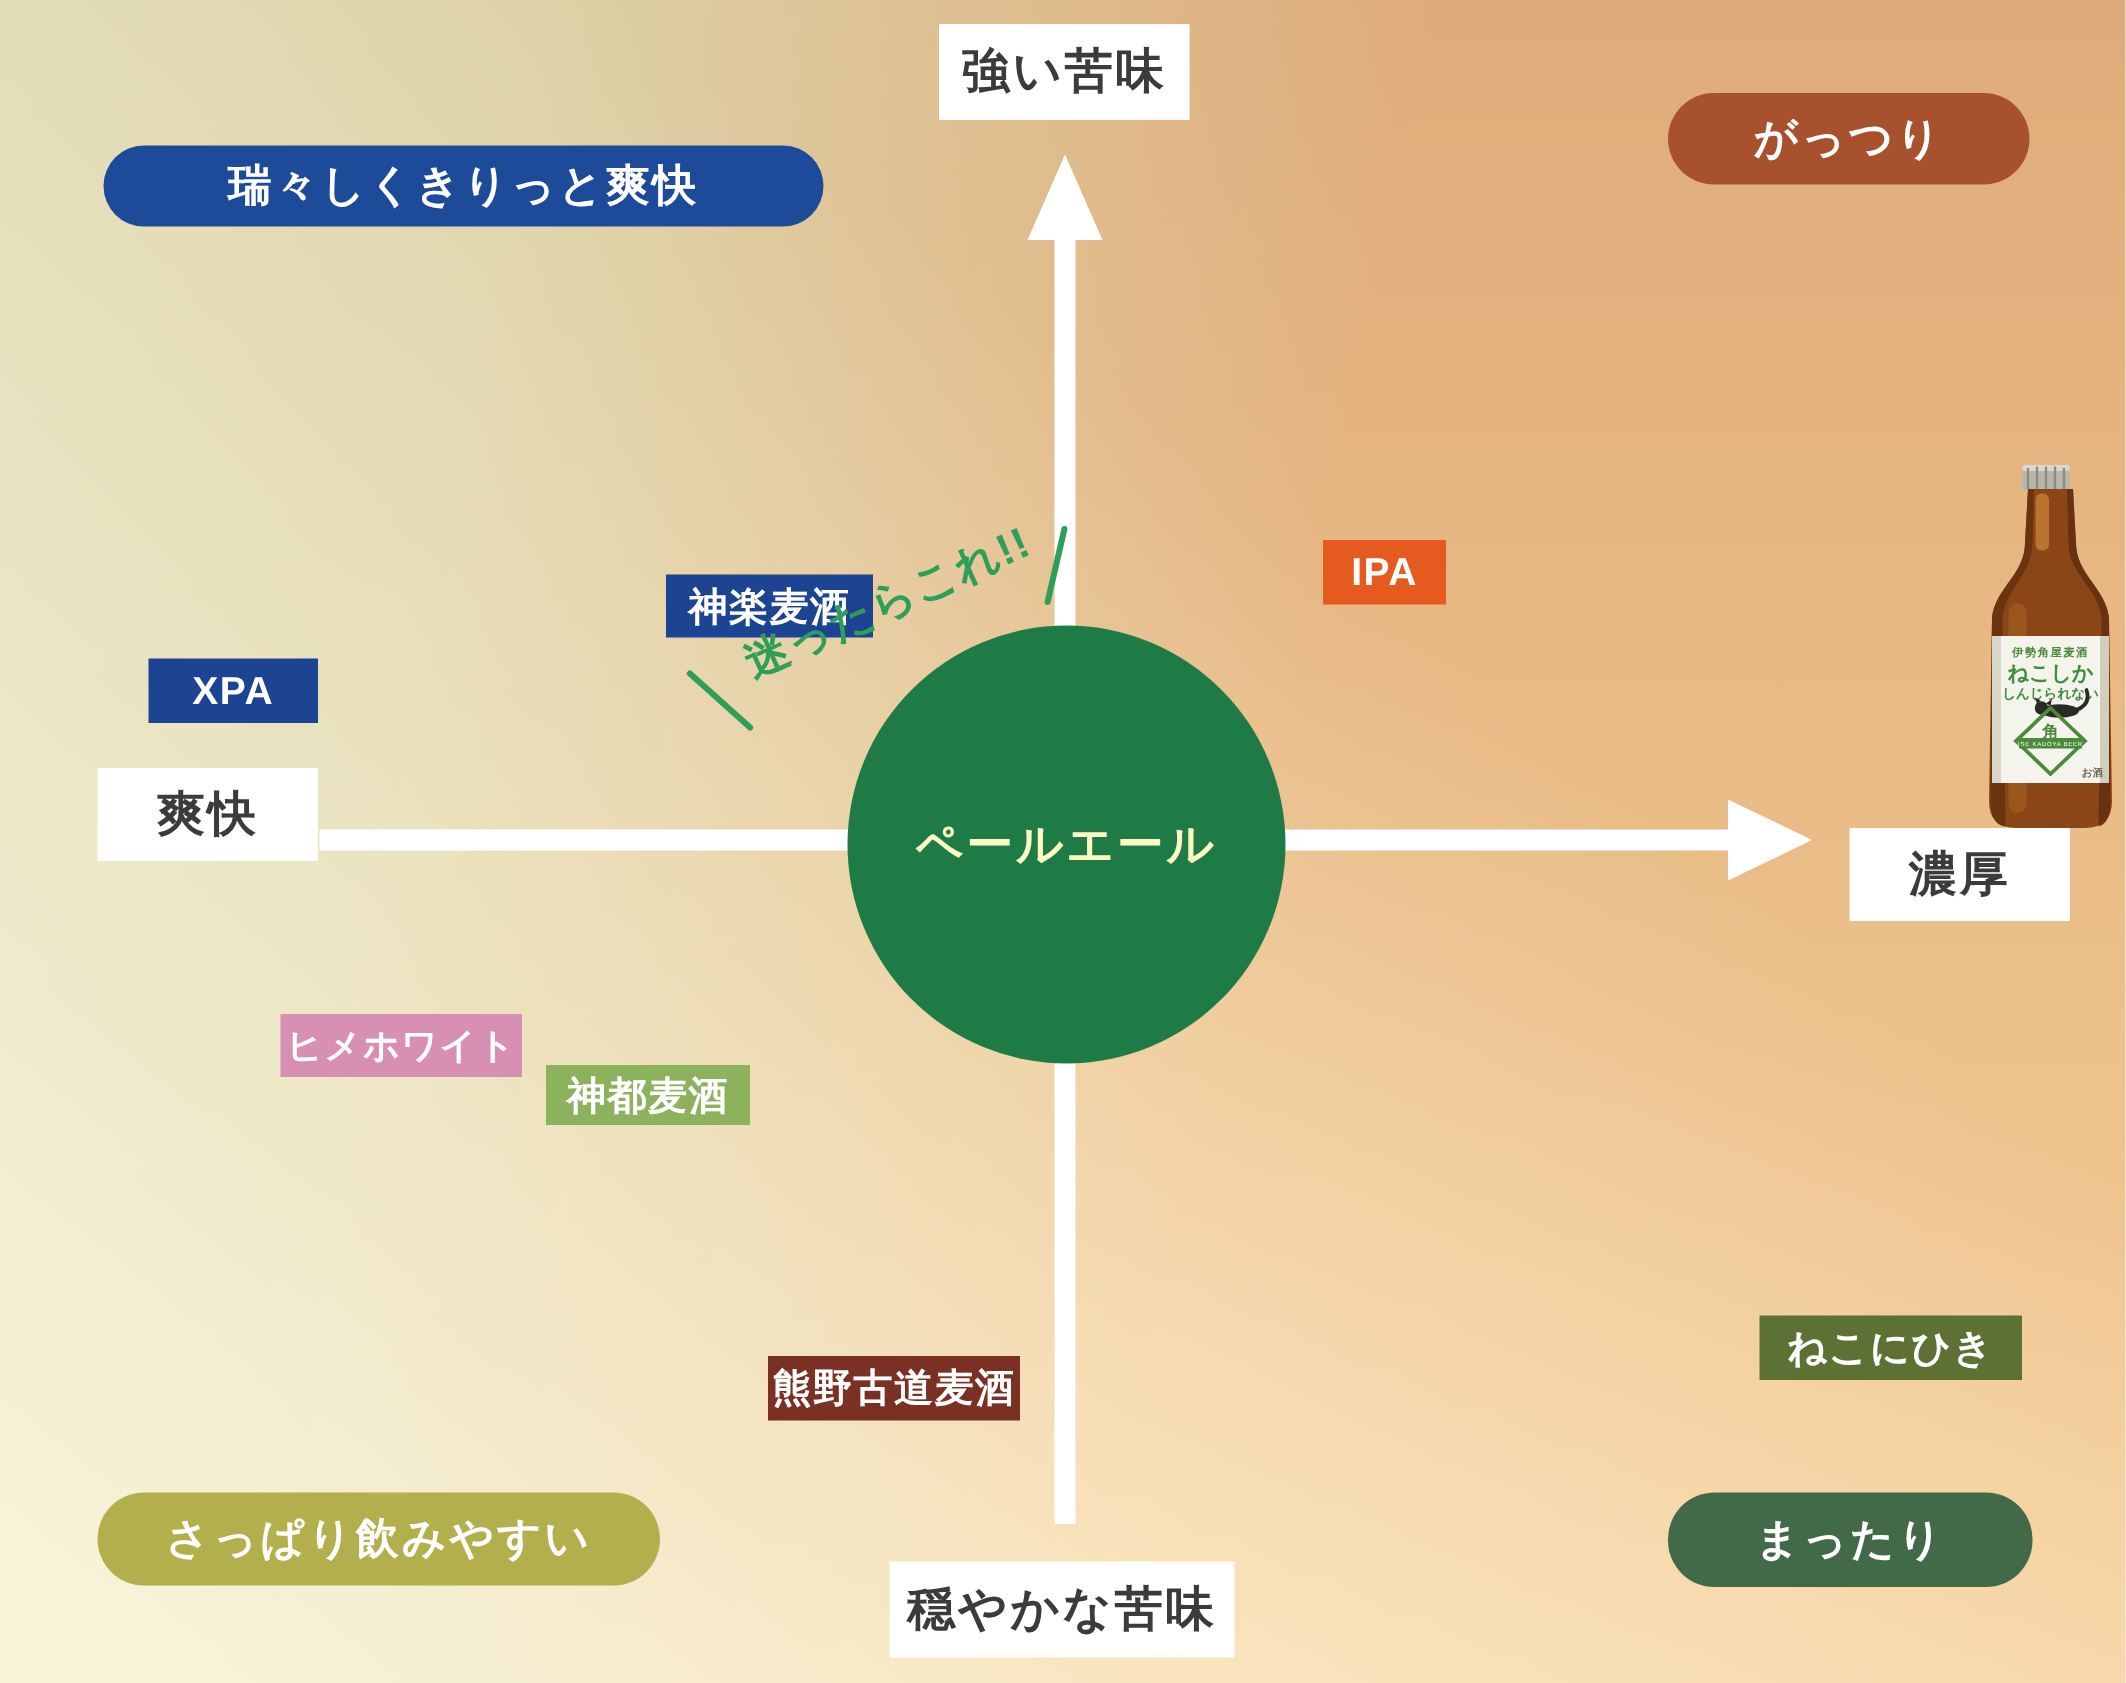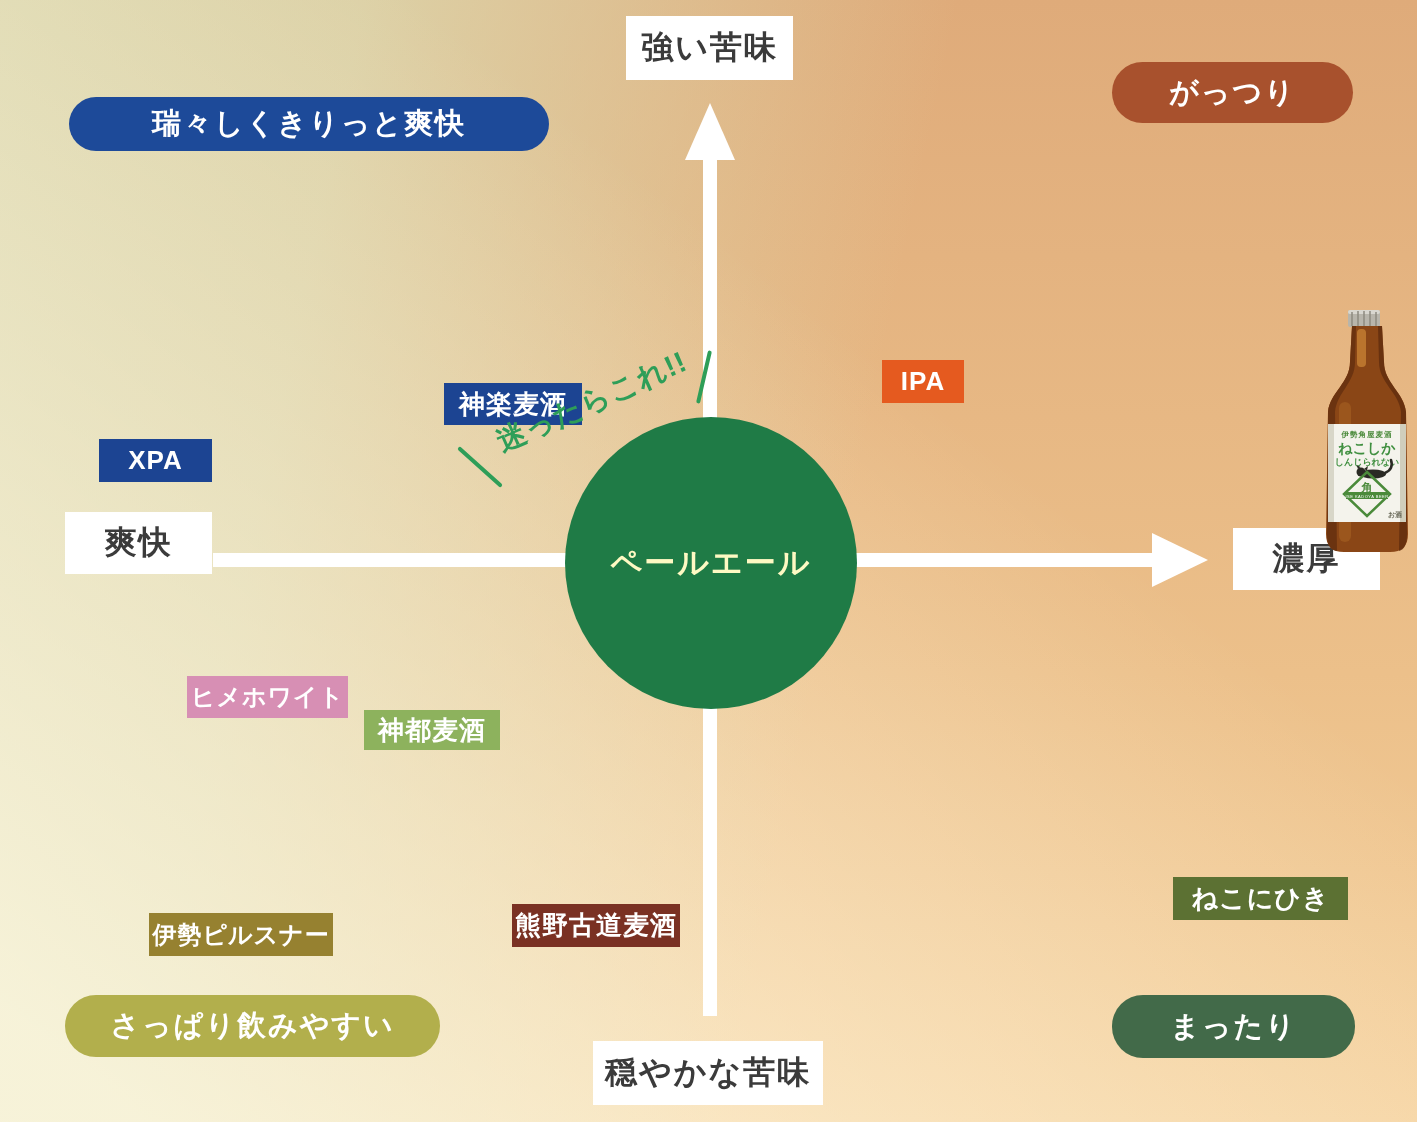--- a/index.html
+++ b/index.html
@@ -50,21 +50,21 @@
     transform:rotate(-24deg);color:#2e9e58;font-weight:bold;font-size:29px;
     letter-spacing:1px;white-space:nowrap;
   }
   .slash{background:#2e9e58;height:4px;border-radius:2px;}
   #slash-left{left:451px;top:465px;width:58px;transform:rotate(42deg);}
   #slash-right{left:677px;top:375px;width:54px;transform:rotate(-77deg);}
   
   #axis-top{left:626px;top:16px;width:167px;height:64px;}
   #axis-bottom{left:593px;top:1041px;width:230px;height:64px;}
   #axis-left{left:18px;top:512px;width:147px;height:62px;margin-left:47px;}
-  #axis-right{left:1233px;top:528px;width:147px;height:62px;text-align:center;}
+  #axis-right{left:1233px;top:552px;width:147px;height:62px;text-align:center;}
   #pill-tl{left:69px;top:65px;width:480px;height:54px;background:#1d4a99;margin-top:32px;}
   #pill-tr{left:1112px;top:62px;width:241px;height:61px;background:#a8512d;}
   #pill-bl{left:65px;top:995px;width:375px;height:62px;background:#b2af4c;text-align:center;}
   #pill-br{left:1112px;top:995px;width:243px;height:63px;background:#426a49;}
   #tag-kagura{left:444px;top:339px;width:138px;height:42px;background:#1c4492;margin-top:44px;}
   #tag-xpa{left:99px;top:439px;width:113px;height:43px;background:#1c4492;}
   #tag-ipa{left:882px;top:360px;width:82px;height:43px;background:#e55a1f;}
   #tag-hazy{left:949px;top:559px;width:171px;height:44px;background:#c7a321;font-size:24px;}
   #tag-hime{left:187px;top:676px;width:161px;height:42px;background:#d78fb4;font-size:24px;}
   #tag-shinto{left:364px;top:710px;width:136px;height:40px;background:#8db25d;}
@@ -95,21 +95,20 @@
   <div class="abs pill center-flex" id="pill-tl">瑞々しくきりっと爽快</div>
   <div class="abs pill center-flex" id="pill-tr">がっつり</div>
   <div class="abs pill center-flex" id="pill-bl">さっぱり飲みやすい</div>
   <div class="abs pill center-flex" id="pill-br">まったり</div>
 
   <div class="abs tag center-flex" id="tag-kagura">神楽麦酒</div>
   <div class="abs tag center-flex" id="tag-xpa">XPA</div>
   <div class="abs tag center-flex" id="tag-ipa">IPA</div>
   <div class="abs tag center-flex" id="tag-hime">ヒメホワイト</div>
   <div class="abs tag center-flex" id="tag-shinto">神都麦酒</div>
-  <div class="abs tag center-flex" id="tag-ise">伊勢ピルスナー</div>
   <div class="abs tag center-flex" id="tag-kumano">熊野古道麦酒</div>
   <div class="abs tag center-flex" id="tag-neko">ねこにひき</div>
 
   <div class="abs center-flex" id="center-circle">
     <span>ペールエール</span>
   </div>
 
   <div class="abs" id="annotation">迷ったらこれ!!</div>
   <div class="abs slash" id="slash-left"></div>
   <div class="abs slash" id="slash-right"></div>

